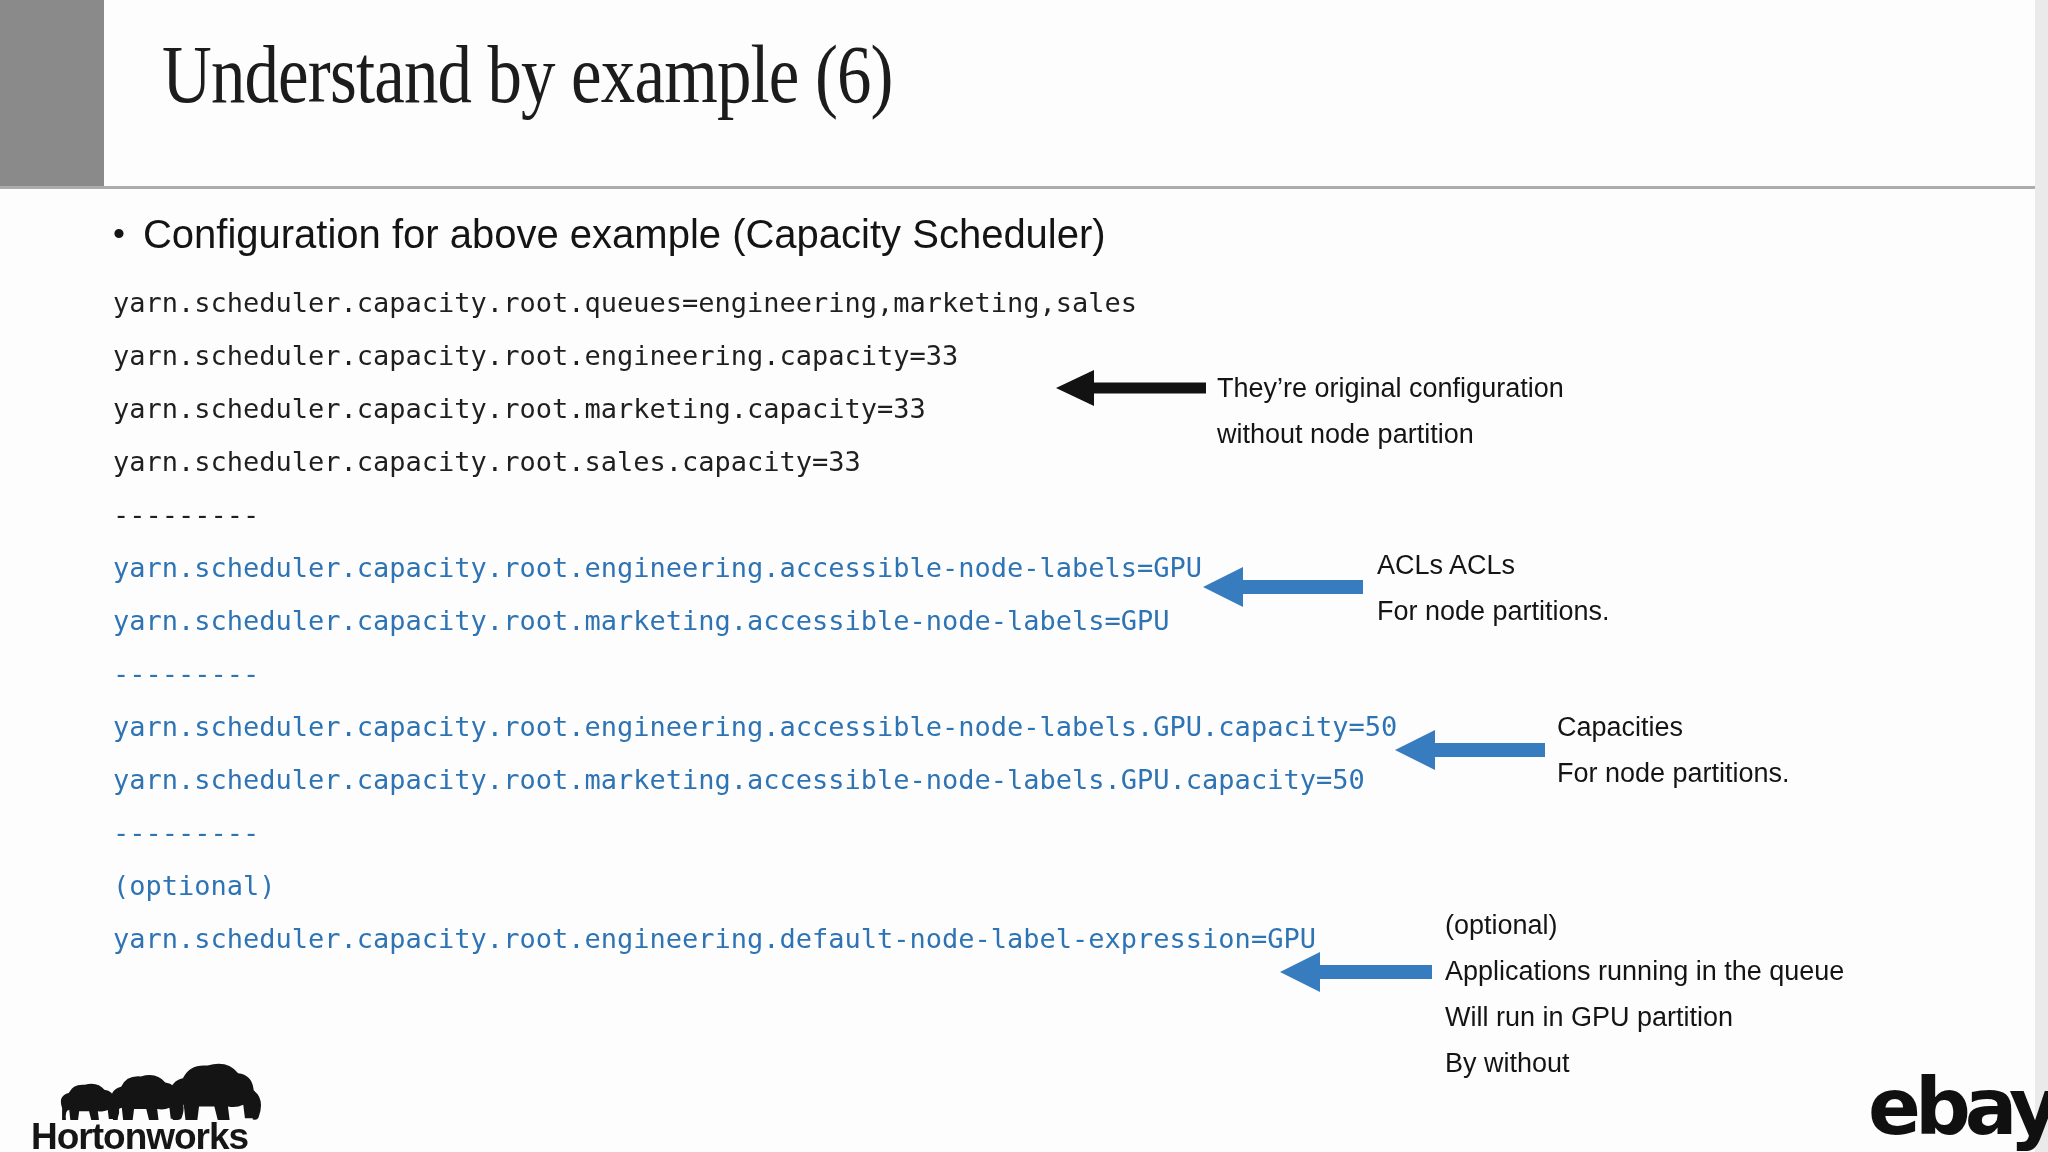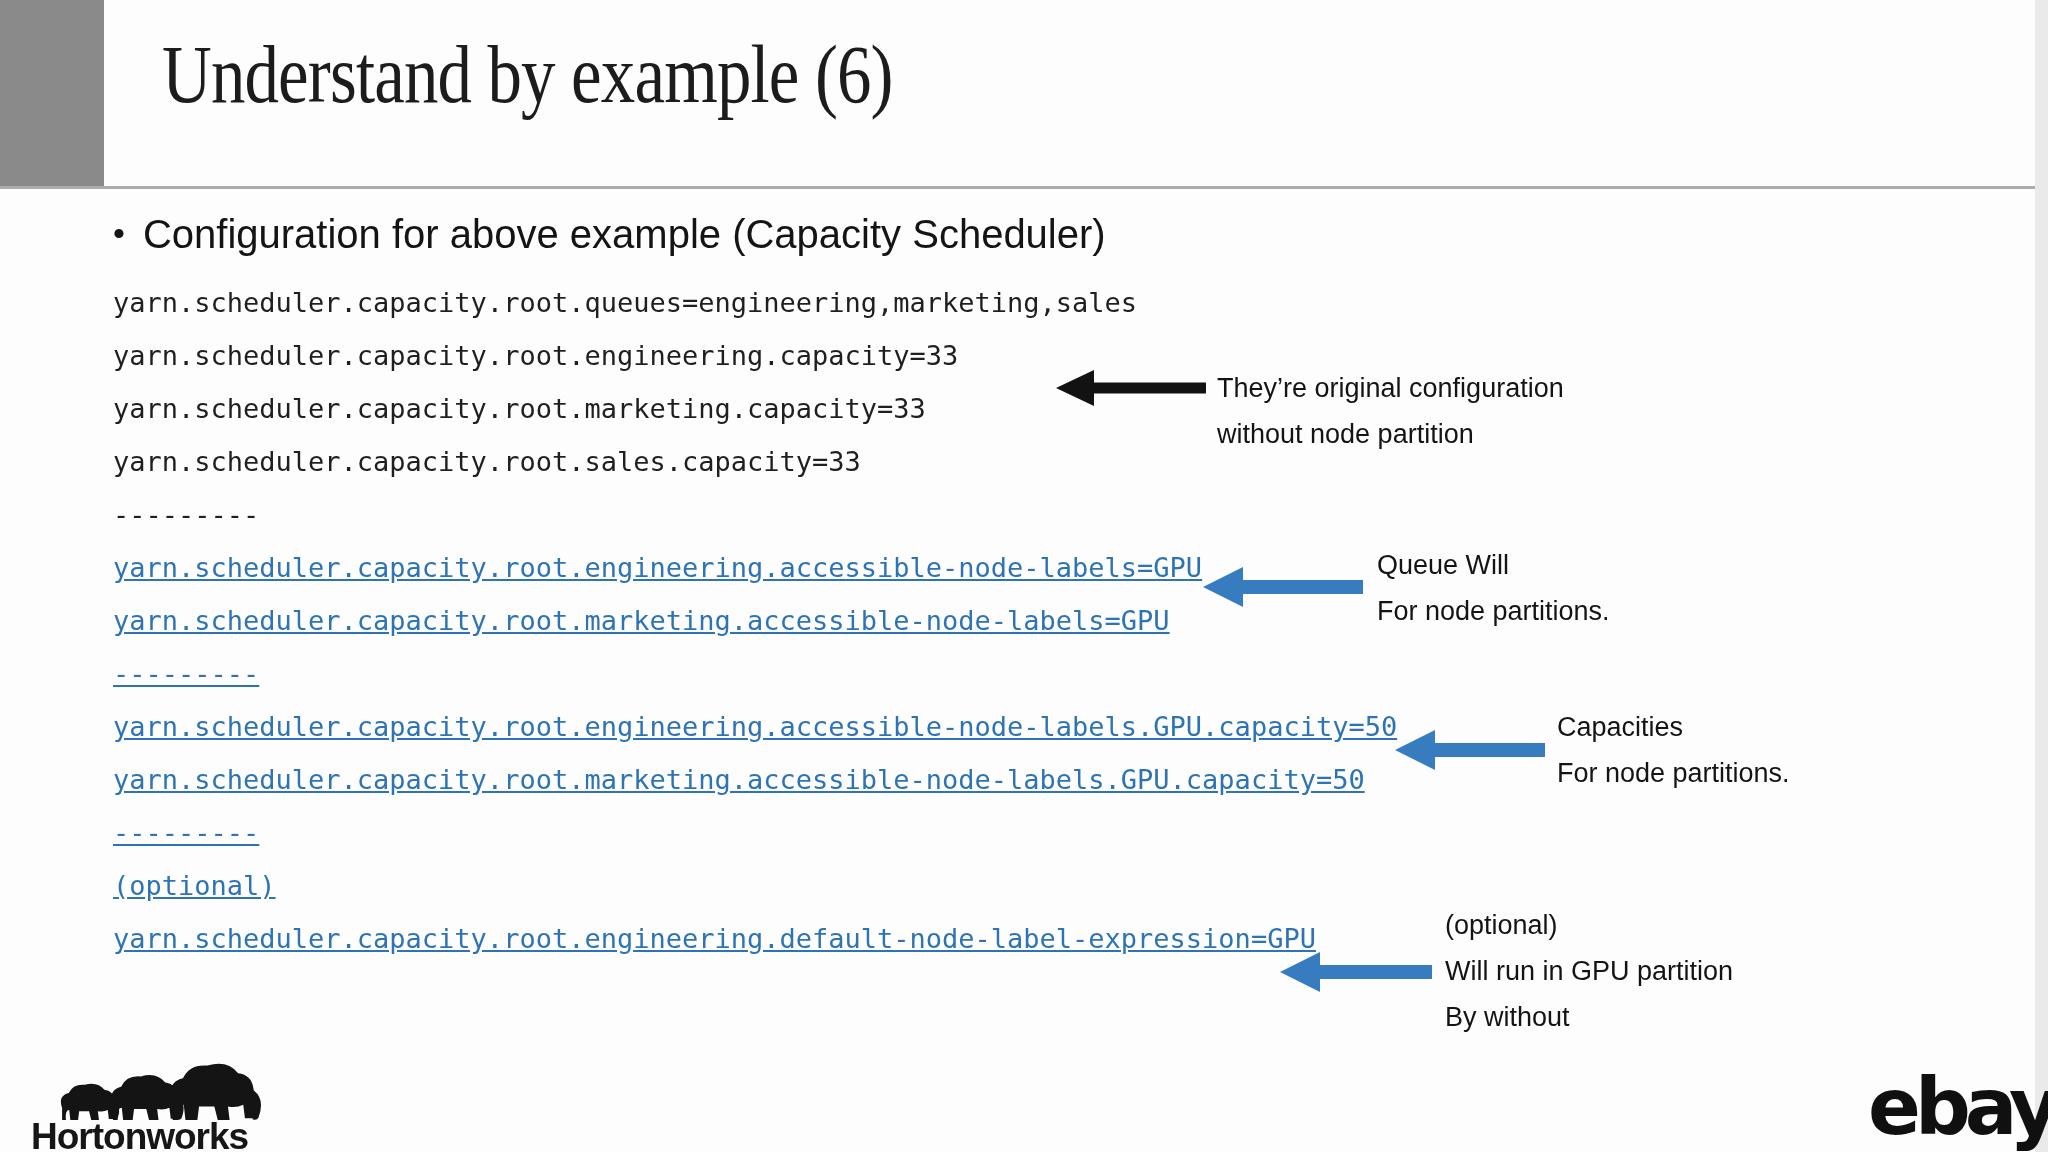--- a/index.html
+++ b/index.html
@@ -41,21 +41,21 @@
     display:flex;align-items:baseline;gap:18px;
     font-size:40px;color:#141414;white-space:nowrap;
   }
   .bullet-dot{font-size:34px;transform:translateY(-3px);}
   .code-block{
     position:absolute;left:113px;top:276px;
     font-family:"DejaVu Sans Mono","Liberation Mono",monospace;
     font-size:27px;line-height:53px;white-space:pre;
   }
   .code-line.black{color:var(--code-black);}
-  .code-line.blue{color:var(--code-blue);text-decoration:underline;}
+  .code-line.blue{color:var(--code-blue);}
   .annotation{
     position:absolute;
     font-size:27px;line-height:46px;color:#141414;white-space:nowrap;
   }
   .ann-original{left:1217px;top:365px;}
   .ann-acls{left:1377px;top:542px;}
   .ann-cap{left:1557px;top:704px;}
   .ann-opt{left:1445px;top:902px;}
   .arrow{position:absolute;}
   .arrow-1{left:1056px;top:368px;}
@@ -107,29 +107,30 @@
   </svg>
   <svg class="arrow arrow-4" width="152" height="44" viewBox="0 0 152 44">
     <polygon points="0,22 40,2 40,15 152,15 152,29 40,29 40,42" fill="#377CBE"></polygon>
   </svg>
 
   <div class="annotation ann-original">
       <div class="ann-line">They’re original configuration</div>
       <div class="ann-line">without node partition</div>
     </div>
   <div class="annotation ann-acls">
-      <div class="ann-line">Queue Will</div>
+      <div class="ann-line">ACLs ACLs</div>
       <div class="ann-line">For node partitions.</div>
     </div>
   <div class="annotation ann-cap">
       <div class="ann-line">Capacities</div>
       <div class="ann-line">For node partitions.</div>
     </div>
   <div class="annotation ann-opt">
       <div class="ann-line">(optional)</div>
+      <div class="ann-line">Applications running in the queue</div>
       <div class="ann-line">Will run in GPU partition</div>
       <div class="ann-line">By without</div>
     </div>
 
   <div class="hw-logo">
     <svg class="hw-elephants" width="215" height="66" viewBox="0 0 215 66">
       <defs>
         <path id="eleph" fill="#141414" d="M22 80 L22 58 Q14 36 34 31 Q42 14 63 16 Q86 9 99 25 Q115 27 117 43 L119 55 Q124 68 117 78 L107 78 L105 62 Q97 66 87 64 L89 80 L75 80 L71 64 L53 64 L51 80 L37 80 L35 62 Q27 62 29 80 Z M117 45 Q131 55 123 77 Q121 81 116 79 Q121 62 111 53 Z"></path>
       </defs>
       <use href="#eleph" transform="translate(0,20) scale(0.55)"></use>

